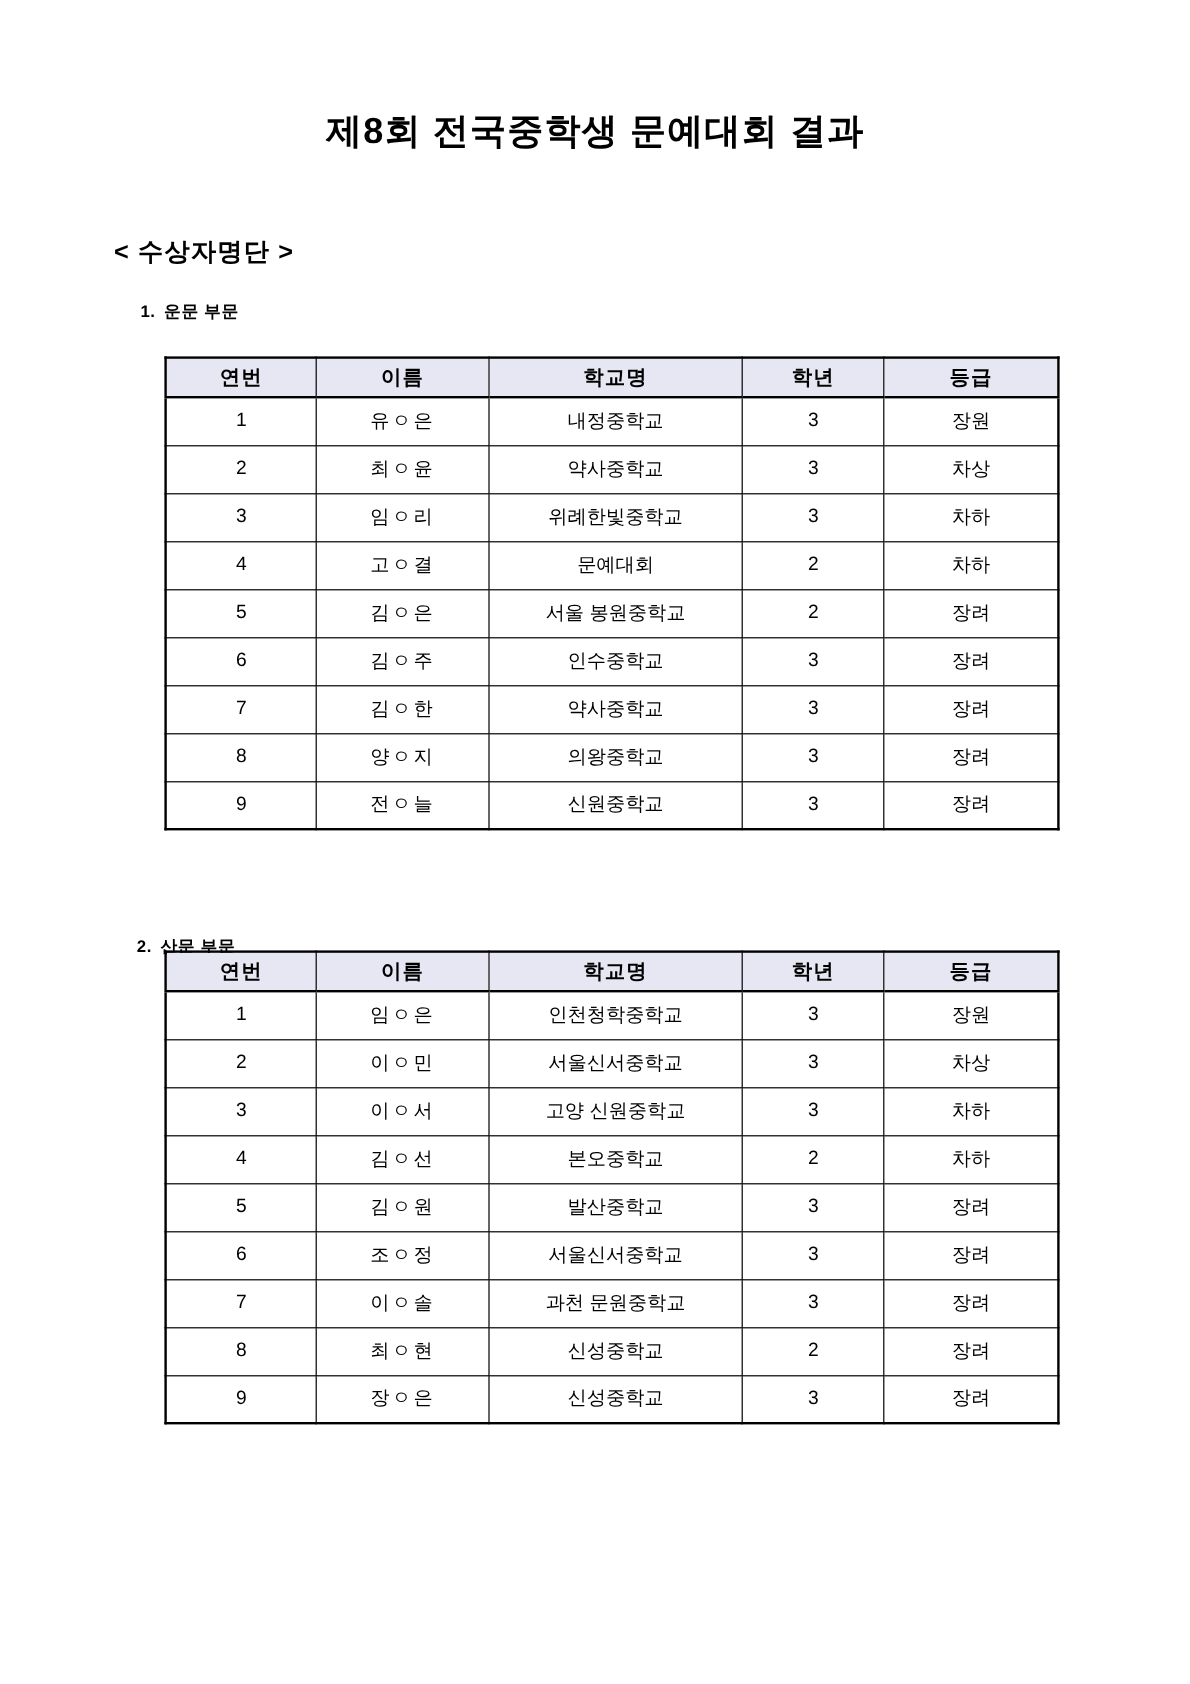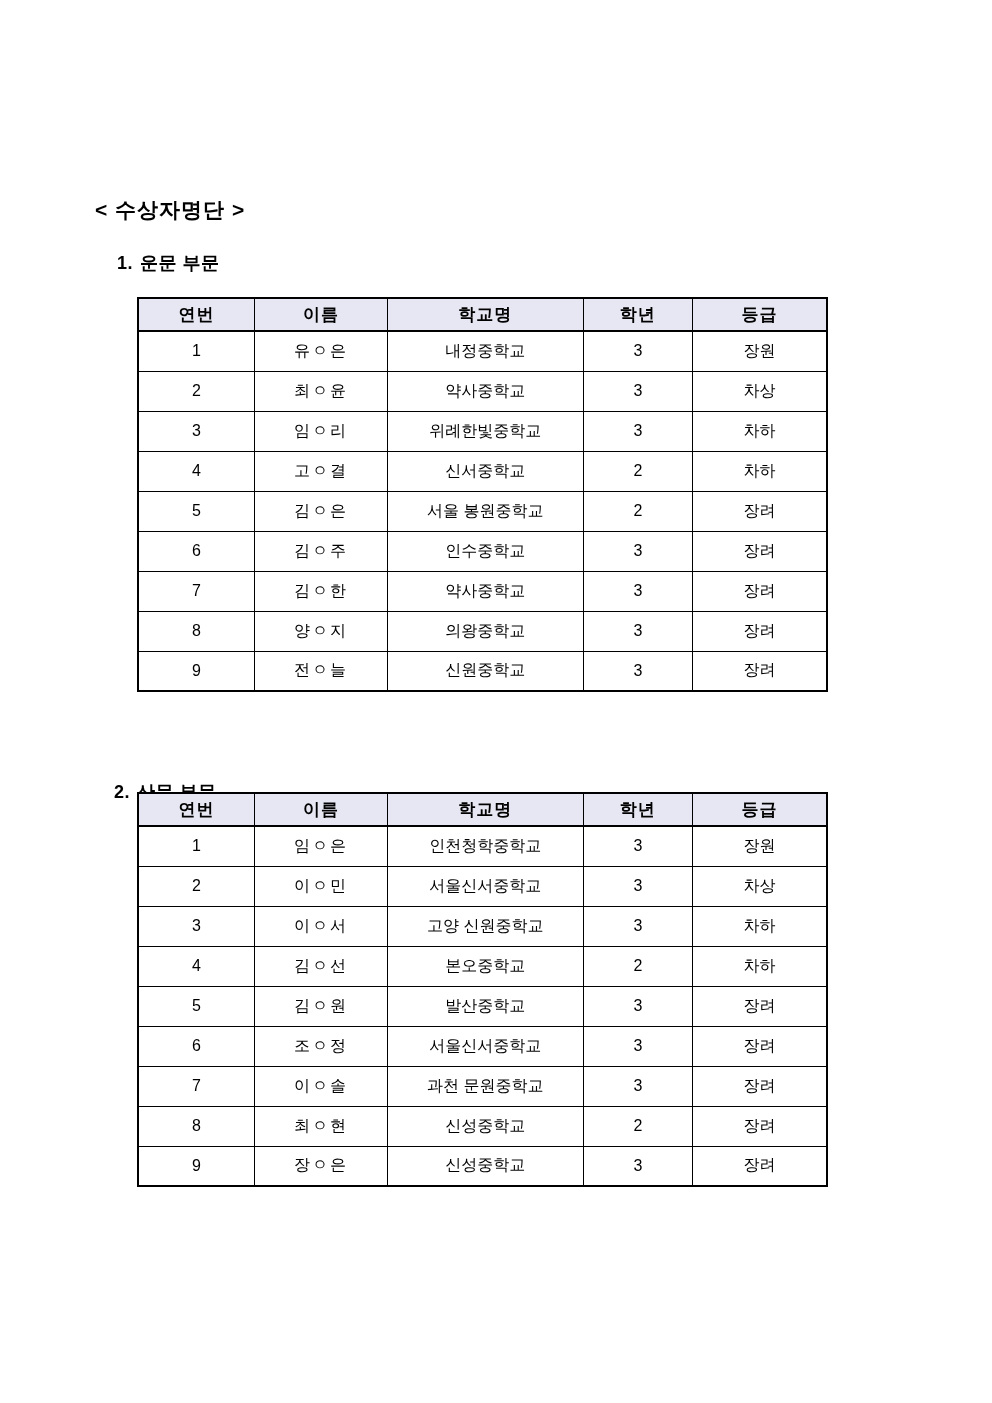--- a/index.html
+++ b/index.html
@@ -34,31 +34,31 @@
   .winners-heading {
     position: absolute;
     top: 196px;
     left: 95px;
     font-size: 21px;
     font-weight: bold;
     letter-spacing: 1px;
   }
   .section-heading {
     position: absolute;
-    font-size: 18px;
+    font-size: 14px;
     font-weight: bold;
     letter-spacing: 0.5px;
   }
   .section-heading .sec-no { margin-right: 7px; }
   #sec-heading-0 { top: 251px; left: 117px; }
   #sec-heading-1 { top: 780px; left: 114px; }
   table.results-table {
     position: absolute;
     left: 137px;
-    width: 691px;
+    width: 746px;
     border-collapse: collapse;
     table-layout: fixed;
     border: 2px solid var(--border-color);
   }
   #table-0 { top: 297px; }
   #table-1 { top: 792px; }
   .results-table th, .results-table td {
     border: 1.5px solid var(--border-color);
     text-align: center;
     vertical-align: middle;
@@ -87,20 +87,21 @@
   col.c-name   { width: 19.3%; }
   col.c-school { width: 28.4%; }
   col.c-grade  { width: 15.9%; }
   col.c-rank   { width: 19.5%; }
 </style>
 </head>
 <body>
 
 <div class="page">
 
+  <div class="doc-title">제8회 전국중학생 문예대회 결과</div>
 
   <div class="winners-heading">&lt; 수상자명단 &gt;</div>
 
   <div class="section-heading" id="sec-heading-0">
     <span class="sec-no">1.</span><span class="sec-title">운문 부문</span>
   </div>
 
   <table class="results-table" id="table-0">
     <colgroup>
       <col class="c-num">
@@ -136,21 +137,21 @@
         <tr>
           <td>3</td>
           <td>임ㅇ리</td>
           <td>위례한빛중학교</td>
           <td>3</td>
           <td>차하</td>
         </tr>
         <tr>
           <td>4</td>
           <td>고ㅇ결</td>
-          <td>신서중학교</td>
+          <td>문예대회</td>
           <td>2</td>
           <td>차하</td>
         </tr>
         <tr>
           <td>5</td>
           <td>김ㅇ은</td>
           <td>서울 봉원중학교</td>
           <td>2</td>
           <td>장려</td>
         </tr>

